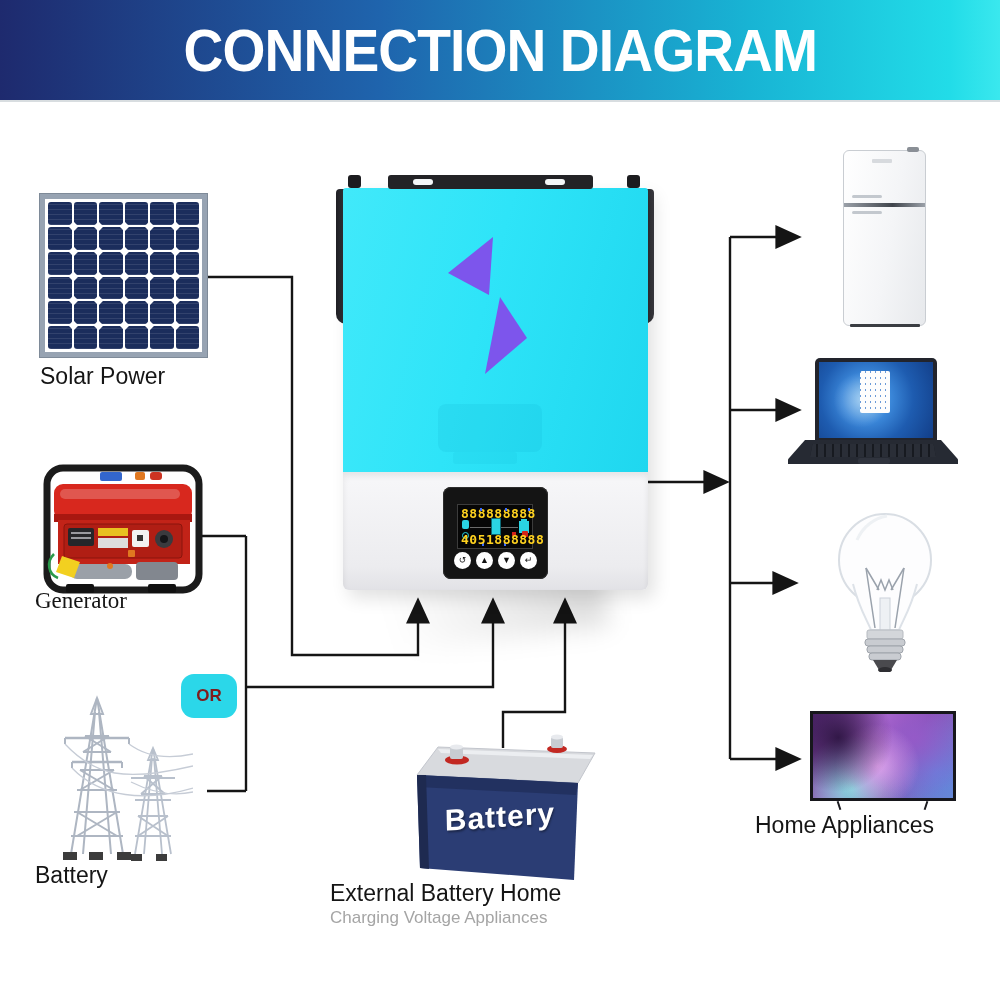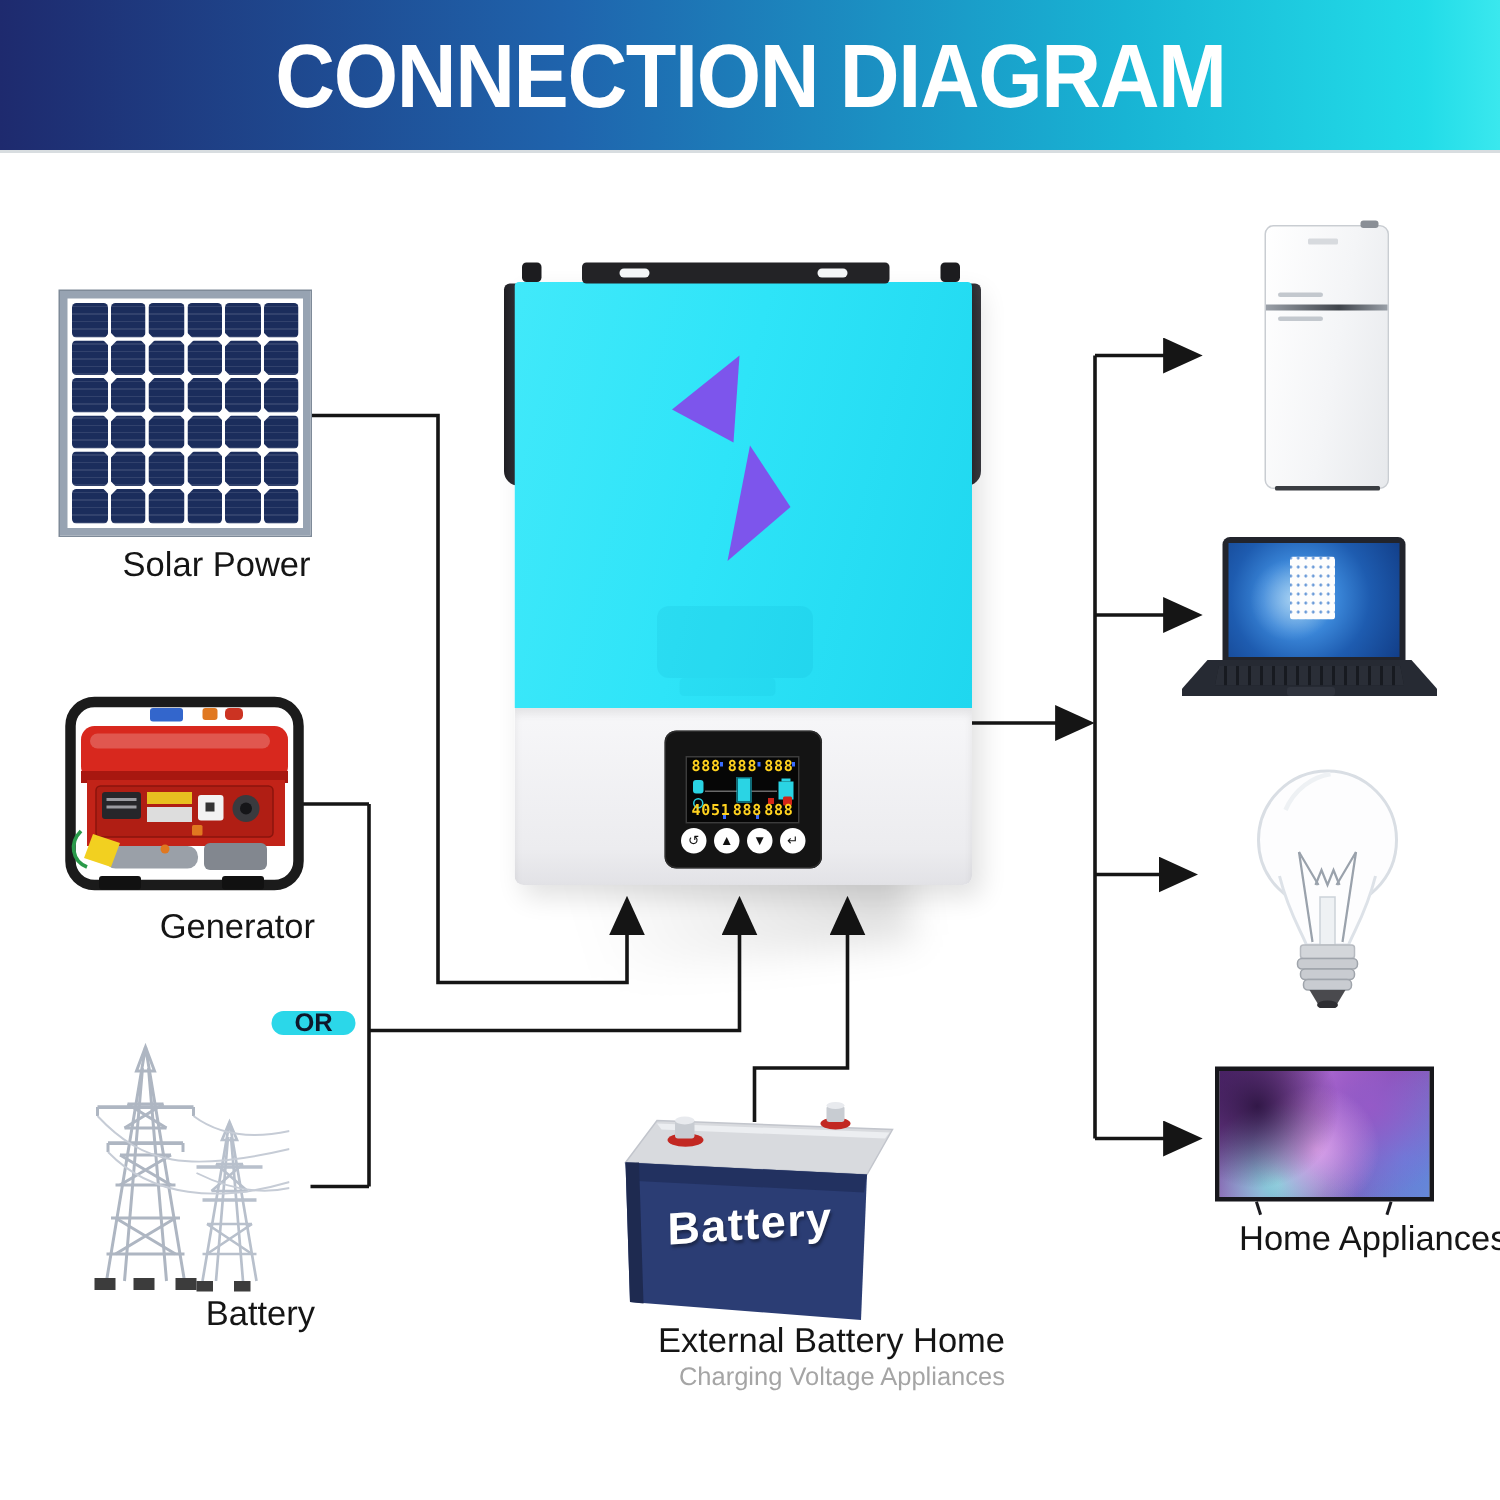--- a/index.html
+++ b/index.html
@@ -12,39 +12,39 @@
     background:linear-gradient(90deg,#1e2a6e 0%,#1f64ad 38%,#18b4d4 75%,#22dce8 95%,#3ae8ee 100%);
     display:flex;align-items:center;justify-content:center;border-bottom:2px solid #d8dde0;}
   .banner h1{margin:0;color:#fff;font-size:60px;font-weight:800;letter-spacing:-1px;
     transform:scaleX(.92);white-space:nowrap;}
 
   
   svg.connectors{left:0;top:0;z-index:1;pointer-events:none;}
   .item{z-index:2;}
 
   
-  .caption{font-size:23px;color:#151515;text-align:right;z-index:3;}
+  .caption{font-size:23px;color:#151515;text-align:left;z-index:3;}
   .caption.sub{font-size:17px;color:#a5a5a5;}
 
   
   .solar-panel{left:40px;top:194px;width:167px;height:163px;background:#fff;
     border:5px solid #97a3b2;box-shadow:0 0 0 1px #7e8a98;padding:3px;box-sizing:border-box;}
   .solar-grid{width:100%;height:100%;display:grid;grid-template-columns:repeat(6,1fr);
     grid-template-rows:repeat(6,1fr);gap:2px;background:#fff;}
   .solar-cell{position:relative;border-radius:3px;
     background:#1b2d5c;
     background-image:repeating-linear-gradient(0deg,rgba(255,255,255,.10) 0 1px,transparent 1px 5px);}
   .solar-cell::after{content:"";position:absolute;right:-5px;bottom:-5px;width:7px;height:7px;
     background:#fff;transform:rotate(45deg);z-index:2;}
   .solar-cell:nth-child(6n)::after{display:none;}
   .solar-cell:nth-child(n+31)::after{display:none;}
 
   
-  .or-badge{left:181px;top:674px;width:56px;height:16px;border-radius:13px;background:#2bd7e9;
-    color:#0f172a;font-weight:800;font-size:17px;display:flex;align-items:center;justify-content:center;z-index:3;}
+  .or-badge{left:181px;top:674px;width:56px;height:44px;border-radius:13px;background:#2bd7e9;
+    color:#7f1d1d;font-weight:800;font-size:17px;display:flex;align-items:center;justify-content:center;z-index:3;}
 
   
   .inv-rail{width:13px;height:135px;background:linear-gradient(90deg,#1f1f24,#3a3a40);z-index:2;}
   .inv-rail.l{left:336px;top:189px;border-radius:4px 0 0 10px;}
   .inv-rail.r{left:641px;top:189px;border-radius:0 4px 10px 0;}
   .inv-bracket{left:388px;top:175px;width:205px;height:14px;background:#232326;border-radius:3px;z-index:3;}
   .inv-slot{position:absolute;top:4px;width:20px;height:6px;background:#f4f6f7;border-radius:3px;}
   .inv-nub{width:13px;height:13px;background:#1c1c1f;border-radius:3px;top:175px;z-index:3;}
   .inv-body{left:343px;top:188px;width:305px;height:402px;border-radius:3px 3px 6px 6px;
     overflow:hidden;z-index:2;box-shadow:6px 8px 18px rgba(0,0,0,.12);}
@@ -63,21 +63,21 @@
 
   
   .lcd-panel{left:443px;top:487px;width:105px;height:92px;background:#141414;border-radius:8px;
     z-index:3;box-shadow:inset 0 0 0 1px #2c2c2c;}
   .lcd-screen{position:absolute;left:14px;top:17px;width:76px;height:45px;background:#060606;
     border:1px solid #3c3c3c;box-sizing:border-box;}
   .lcd-row{position:absolute;left:0;width:100%;display:flex;justify-content:space-between;
     padding:0 3px;box-sizing:border-box;}
   .lcd-row.top{top:2px;}
   .lcd-row.bot{bottom:2px;}
-  .lcd-digits{font-family:"DejaVu Sans Mono",monospace;font-size:10px;font-weight:bold;
+  .lcd-digits{font-family:"DejaVu Sans Mono",monospace;font-size:13px;font-weight:bold;
     color:#ffd21f;letter-spacing:.5px;line-height:1;}
   .lcd-ic{position:absolute;background:#2ad4e4;}
   .lcd-ic.fan{left:4px;top:15px;width:7px;height:9px;border-radius:2px;}
   .lcd-ic.dot{left:4px;top:27px;width:5px;height:5px;background:transparent;border:1px solid #2ad4e4;border-radius:50%;}
   .lcd-ic.inv{left:33px;top:13px;width:10px;height:17px;box-shadow:inset 0 0 0 1px #0a6a78;}
   .lcd-ic.bat{left:61px;top:16px;width:10px;height:12px;}
   .lcd-ic.bat::before{content:"";position:absolute;left:2px;top:-2px;width:6px;height:2px;background:#2ad4e4;}
   .lcd-wire{position:absolute;left:12px;top:22px;width:48px;height:1px;background:#6a6a6a;}
   .lcd-red1{position:absolute;left:54px;top:27px;width:4px;height:4px;background:#d22418;}
   .lcd-red2{position:absolute;left:64px;top:26px;width:6px;height:6px;background:#d22418;border-radius:1px;}
@@ -226,21 +226,21 @@
   <circle cx="124" cy="81" r="4" fill="#151518"></circle>
   <rect x="88" y="92" width="7" height="7" rx="1" fill="#e07820"></rect>
   <rect x="30" y="106" width="62" height="15" rx="7" fill="#9aa0a8"></rect>
   <rect x="96" y="104" width="42" height="18" rx="4" fill="#82878f"></rect>
   <circle cx="70" cy="108" r="3" fill="#e07820"></circle>
   <polygon points="22,98 40,104 34,120 16,114" fill="#f2d020"></polygon>
   <path d="M14,96 C6,104 8,116 18,120" stroke="#2a9a4a" stroke-width="2.5" fill="none"></path>
   <rect x="26" y="126" width="28" height="9" rx="2" fill="#111"></rect>
   <rect x="108" y="126" width="28" height="9" rx="2" fill="#111"></rect>
 </svg>
-<div class="abs caption" style="left:35px;top:604px;width:175px;">Generator</div>
+<div class="abs caption" style="left:35px;top:588px;width:175px;font-family:Liberation Serif, serif;">Generator</div>
 
 <div class="abs or-badge">OR</div>
 
 <svg class="abs item" style="left:25px;top:690px;" width="168" height="182" viewBox="0 0 168 182">
   <g stroke="#aeb6c2" stroke-width="2" fill="none">
     <path d="M72,8 L46,164 M72,8 L98,164"></path>
     <path d="M70,22 L58,164 M74,22 L86,164"></path>
     <path d="M60,46 L84,46 M58,62 L86,62 M55,80 L89,80 M52,100 L92,100 M49,122 L95,122 M46,146 L98,146"></path>
     <path d="M60,46 L86,62 M84,46 L58,62 M55,80 L89,100 M89,80 L55,100 M52,122 L92,146 M92,122 L52,146"></path>
     <path d="M40,48 L104,48 M47,72 L97,72" stroke-width="2.5"></path>

